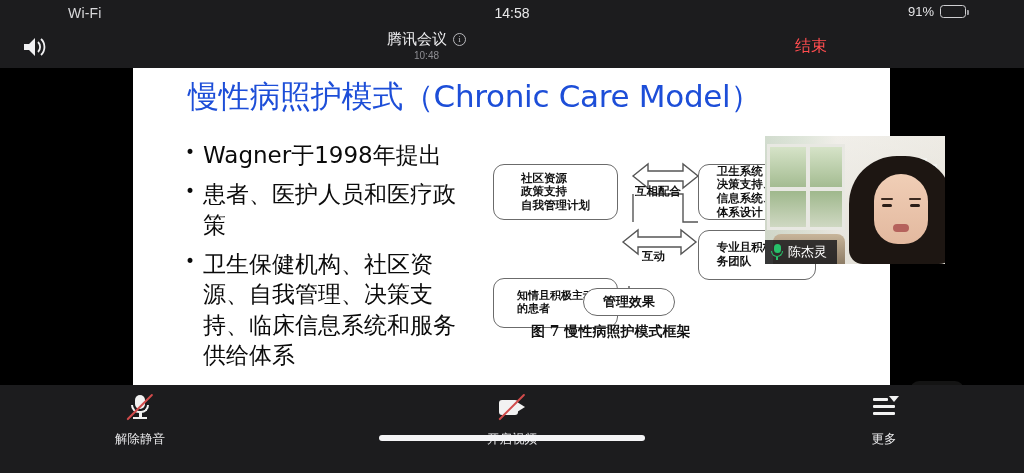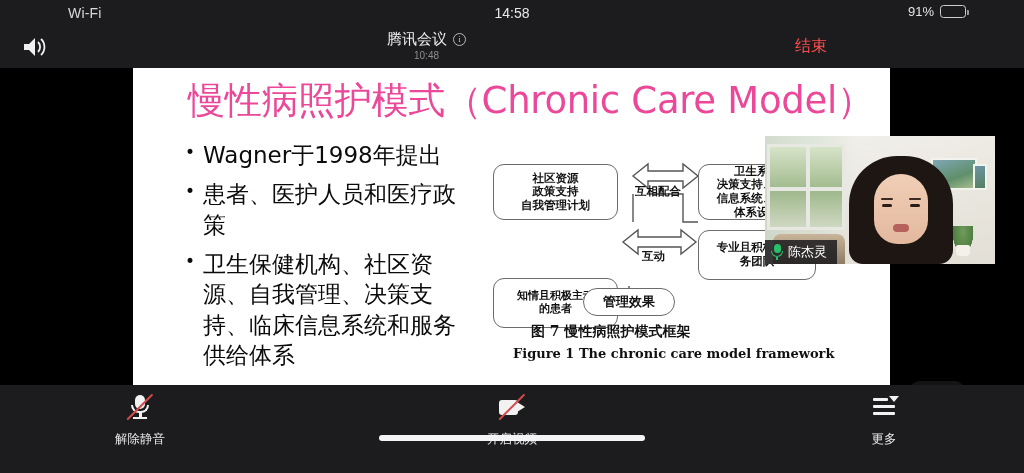--- a/index.html
+++ b/index.html
@@ -97,21 +97,21 @@
   }
   .slide {
     position: absolute; left: 133px; top: 0;
     width: 757px; height: 317px;
     background: #ffffff;
     overflow: hidden;
   }
   .slide-title {
     position: absolute; left: 55px; top: 8px;
     font-family: "DejaVu Sans", sans-serif;
-    font-size: 37px; color: #ec4899; white-space: nowrap;
+    font-size: 31px; color: #1d4ed8; white-space: nowrap;
     letter-spacing: -0.3px;
   }
   .bullets {
     position: absolute; left: 52px; top: 72px;
     width: 290px;
   }
   .bullet {
     display: flex; align-items: flex-start;
     margin-bottom: 9px;
     font-family: "DejaVu Sans", sans-serif;
@@ -125,21 +125,21 @@
   .figure {
     position: absolute; left: 350px; top: 92px;
     width: 400px; height: 220px;
   }
   .fbox {
     position: absolute;
     border: 1.4px solid #6b6b6b;
     border-radius: 11px;
     background: #fff;
     display: flex; align-items: center; justify-content: center;
-    text-align: center;
+    text-align: left;
     font-family: "DejaVu Sans", sans-serif;
     font-weight: bold;
     color: #111;
     line-height: 1.18;
     padding: 2px;
   }
   .fbox.b1 { left: 10px;  top: 4px;   width: 125px; height: 56px; font-size: 11.5px; }
   .fbox.b2 { left: 215px; top: 4px;   width: 118px; height: 56px; font-size: 11.5px; }
   .fbox.b3 { left: 10px;  top: 70px;  width: 125px; height: 50px; font-size: 11px; margin-top: 48px; }
   .fbox.b4 { left: 215px; top: 70px;  width: 118px; height: 50px; font-size: 11.5px; }
@@ -160,21 +160,21 @@
   }
   .fcap2 {
     position: absolute; left: 30px; top: 186px;
     font-family: "DejaVu Serif", serif; font-weight: bold;
     font-size: 13px; color: #111; white-space: nowrap;
   }
 
   
   .thumb {
     position: absolute; left: 765px; top: 68px;
-    width: 230px; height: 128px;
+    width: 180px; height: 128px;
     overflow: hidden;
     background: linear-gradient(160deg,#cfd8d2 0%,#e6e6e0 45%,#d9d4cc 100%);
   }
   .tv-wall {
     position: absolute; inset: 0;
     background:
       linear-gradient(180deg, rgba(255,255,255,.35), rgba(225,222,214,.55)),
       linear-gradient(90deg,#b9c9b4 0%, #cfd9c8 22%, #e9e6de 40%, #e4e0d6 100%);
   }
   .tv-window {
@@ -486,21 +486,20 @@
         <div class="fbox b1">社区资源<br>政策支持<br>自我管理计划</div>
         <div class="fbox b2">卫生系统<br>决策支持、临床<br>信息系统、服务<br>体系设计</div>
         <div class="fbox b3">知情且积极主动<br>的患者</div>
         <div class="fbox b4">专业且积极的服<br>务团队</div>
         <div class="fbox b5">管理效果</div>
 
         <div class="flab l1">互相配合</div>
         <div class="flab l2">互动</div>
 
         <div class="fcap1">图 7   慢性病照护模式框架</div>
-        <div class="fcap2">Figure 1    The chronic care model framework</div>
       </div>
 
     </div>
 
     <div class="thumb">
       <div class="tv-wall"></div>
       <div class="tv-window"></div>
       <div class="tv-art"></div>
       <div class="tv-art2"></div>
       <div class="tv-sofa"></div>

